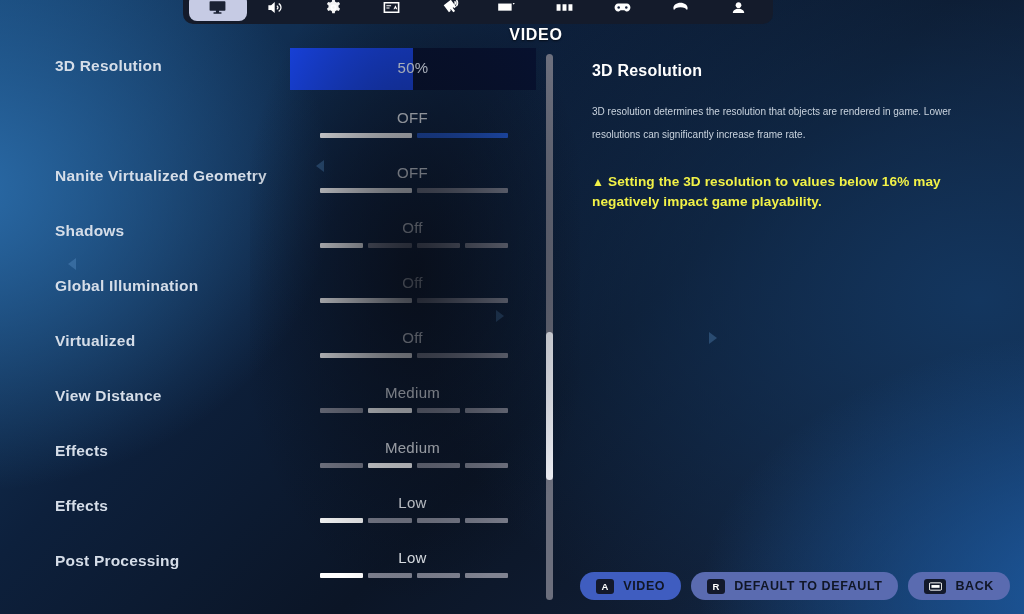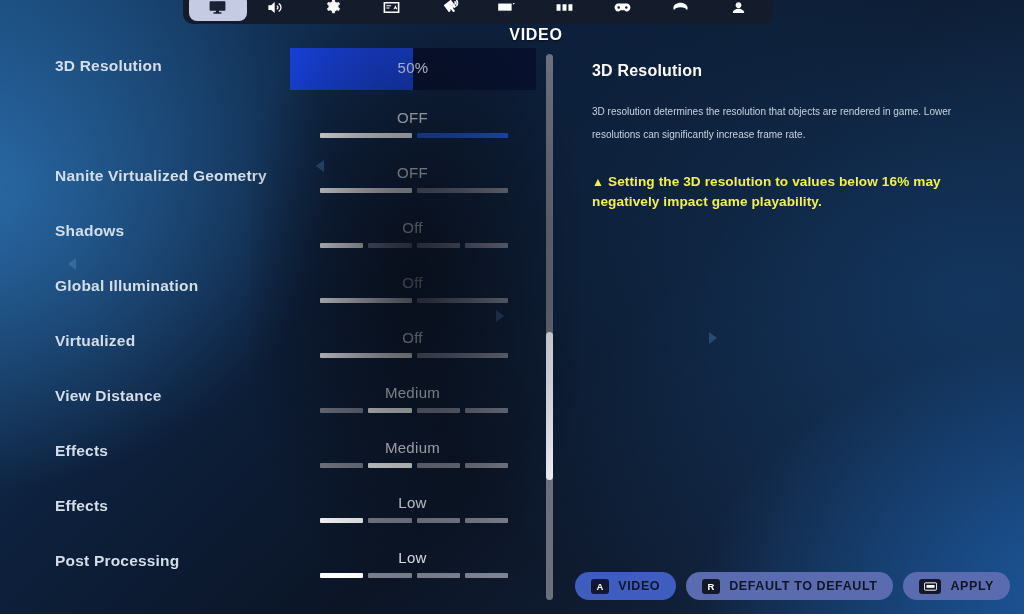--- a/index.html
+++ b/index.html
@@ -456,21 +456,21 @@
         <span class="keycap">R</span>
         <span>DEFAULT TO DEFAULT</span>
       </div>
       <div class="btn">
         <span class="keycap wide">
           <svg width="13" height="9" viewBox="0 0 16 10">
             <rect x="0.5" y="0.5" width="15" height="9" rx="1.5" fill="none" stroke="#fff" stroke-width="1.2"></rect>
             <rect x="3" y="3.2" width="10" height="3.4" fill="#fff"></rect>
           </svg>
         </span>
-        <span>APPLY</span>
+        <span>BACK</span>
       </div>
     </div>
 
 <div class="caret left" style="left: 68px; top: 258px;"></div>
     <div class="caret right" style="left: 496px; top: 310px;"></div>
     <div class="caret right" style="left: 709px; top: 332px;"></div>
     <div class="caret left" style="left: 316px; top: 160px;"></div>
   </div>
 
 </body></html>

